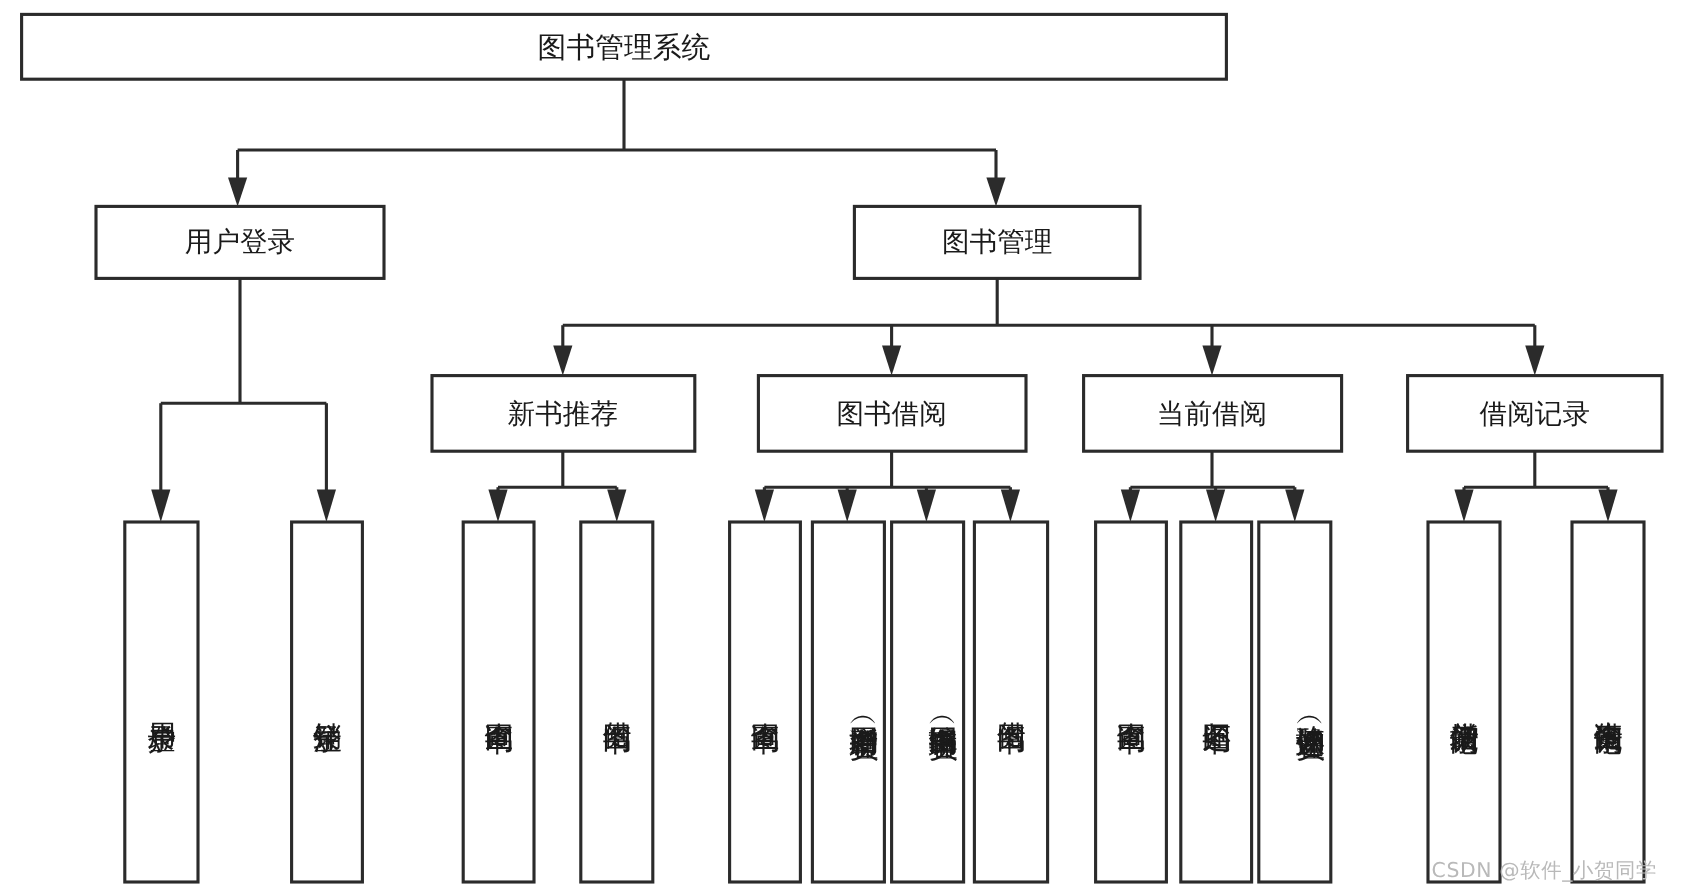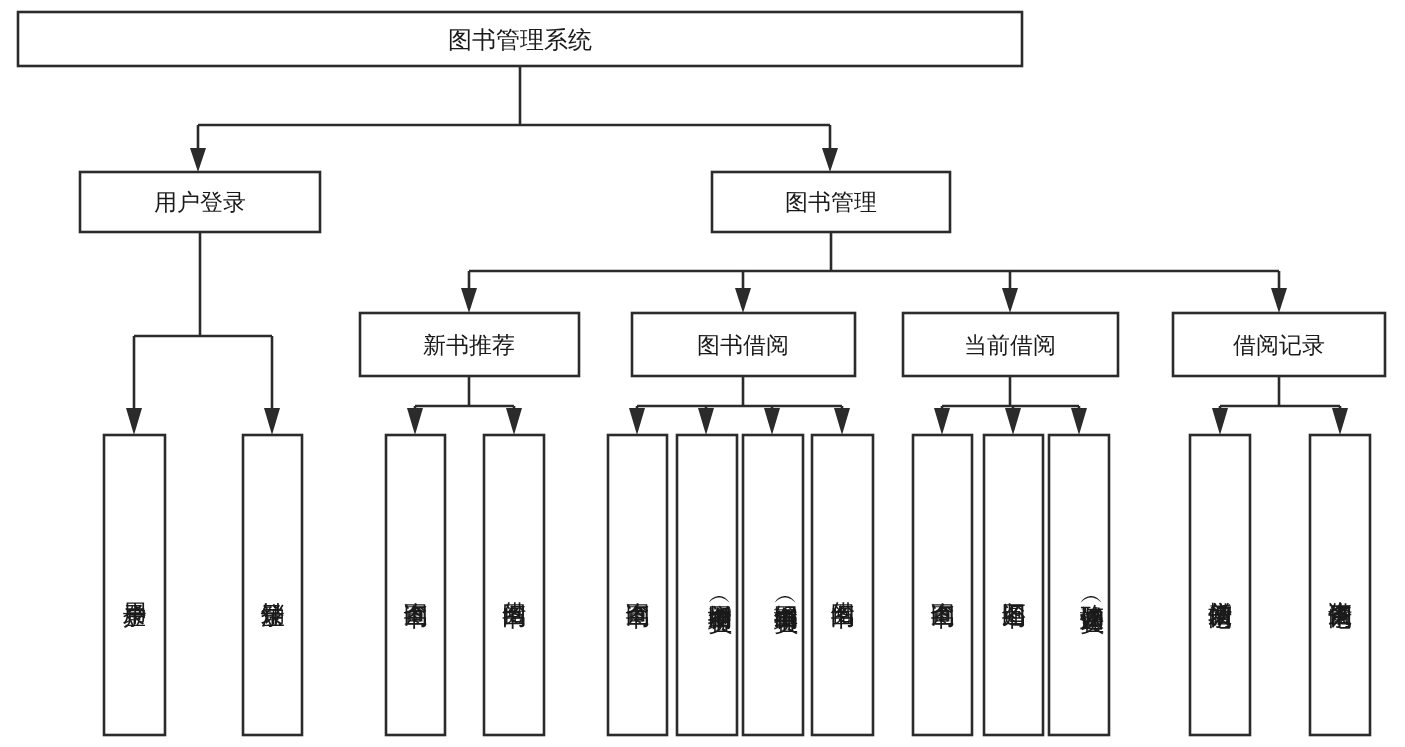--- a/index.html
+++ b/index.html
@@ -215,14 +215,15 @@
   <div class="vlabel" style="left:613px; top:435px; width:49px; height:300px; display:flex; align-items:center; justify-content:center;">查询图书</div>
   <div class="vlabel" style="left:682px; top:443px; width:50px; height:292px; display:flex; align-items:flex-start; justify-content:center;">新增图书（管理员）</div>
   <div class="vlabel" style="left:748px; top:443px; width:50px; height:292px; display:flex; align-items:flex-start; justify-content:center;">编辑图书（管理员）</div>
   <div class="vlabel" style="left:817px; top:435px; width:51px; height:300px; display:flex; align-items:center; justify-content:center;">借阅图书</div>
   <div class="vlabel" style="left:918px; top:435px; width:49px; height:300px; display:flex; align-items:center; justify-content:center;">查询图书</div>
   <div class="vlabel" style="left:989px; top:435px; width:49px; height:300px; display:flex; align-items:center; justify-content:center;">归还图书</div>
   <div class="vlabel" style="left:1054px; top:443px; width:50px; height:292px; display:flex; align-items:flex-start; justify-content:center;">确认归还（管理员）</div>
   <div class="vlabel" style="left:1195px; top:435px; width:50px; height:300px; display:flex; align-items:center; justify-content:center;">新增借阅记录</div>
   <div class="vlabel" style="left:1315px; top:435px; width:50px; height:300px; display:flex; align-items:center; justify-content:center;">查询借阅记录</div>
 
+  <div class="watermark">CSDN @软件_小贺同学</div>
 
 </div>
 
 </body></html>

